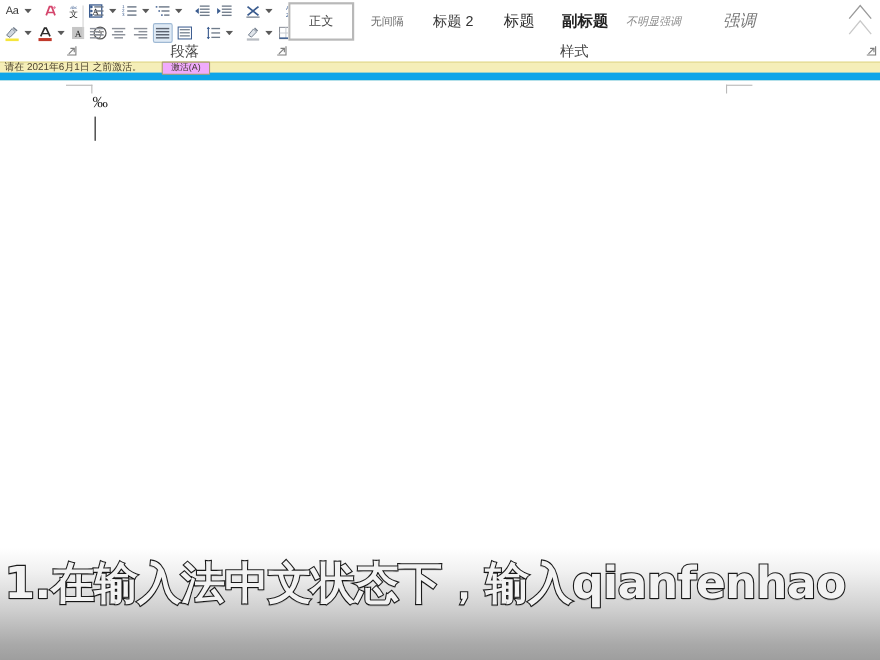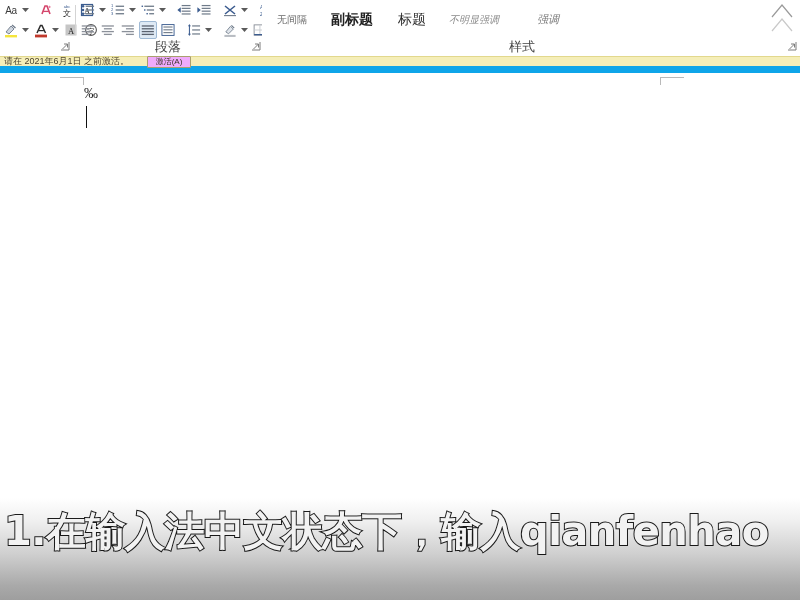--- a/index.html
+++ b/index.html
@@ -54,21 +54,21 @@
     box-sizing:border-box;border:1px solid transparent;cursor:pointer;flex:0 0 auto;white-space:nowrap;
   }
   .style-item.active{border:2px solid #b8b8b8;background:#fff;}
   .s-zhengwen{font-size:11px;color:#444;}
   .s-wujiange{font-size:10px;color:#6a6a6a;}
   .s-bt1{font-size:19px;color:#1a1a1a;font-weight:bold;}
   .s-bt2{font-size:13px;color:#333;}
   .s-bt{font-size:14px;color:#2a2a2a;}
   .s-fbt{font-size:14px;color:#222;font-weight:bold;}
   .s-bmxqd{font-size:10px;color:#8a8a8a;font-style:italic;}
-  .s-qd{font-size:11px;color:#777;font-style:italic;margin-left:24px;}
+  .s-qd{font-size:15px;color:#777;font-style:italic;margin-left:24px;}
 
   .gal-scroll{
     position:absolute;right:8px;top:0;width:22px;height:40px;
   }
   .gal-arrow{
     width:22px;height:12px;display:flex;align-items:center;justify-content:center;cursor:pointer;
     border:1px solid transparent;
   }
 
   
@@ -393,28 +393,34 @@
           <path d="M2.5 8 L7.5 3" stroke="#7d7d7d" stroke-width="1"></path>
           <path d="M7.5 6.5 L7.5 3 L4 3" fill="none" stroke="#7d7d7d" stroke-width="1"></path>
         </svg>
       </div>
     </div>
 
     <div class="sep" style="position:absolute;left:259px;top:5px;"></div>
 
     <div class="styles-grp">
       <div class="gallery">
+        <div class="style-item active">
+          <span class="s-zhengwen">正文</span>
+        </div>
         <div class="style-item">
           <span class="s-wujiange">无间隔</span>
         </div>
         <div class="style-item">
+          <span class="s-bt2">标题 2</span>
+        </div>
+        <div class="style-item">
+          <span class="s-bt">标题</span>
+        </div>
+        <div class="style-item">
           <span class="s-fbt">副标题</span>
-        </div>
-        <div class="style-item">
-          <span class="s-bt">标题</span>
         </div>
         <div class="style-item">
           <span class="s-bmxqd">不明显强调</span>
         </div>
         <div class="style-item">
           <span class="s-qd">强调</span>
         </div>
       </div>
 
       <div class="gal-scroll">

